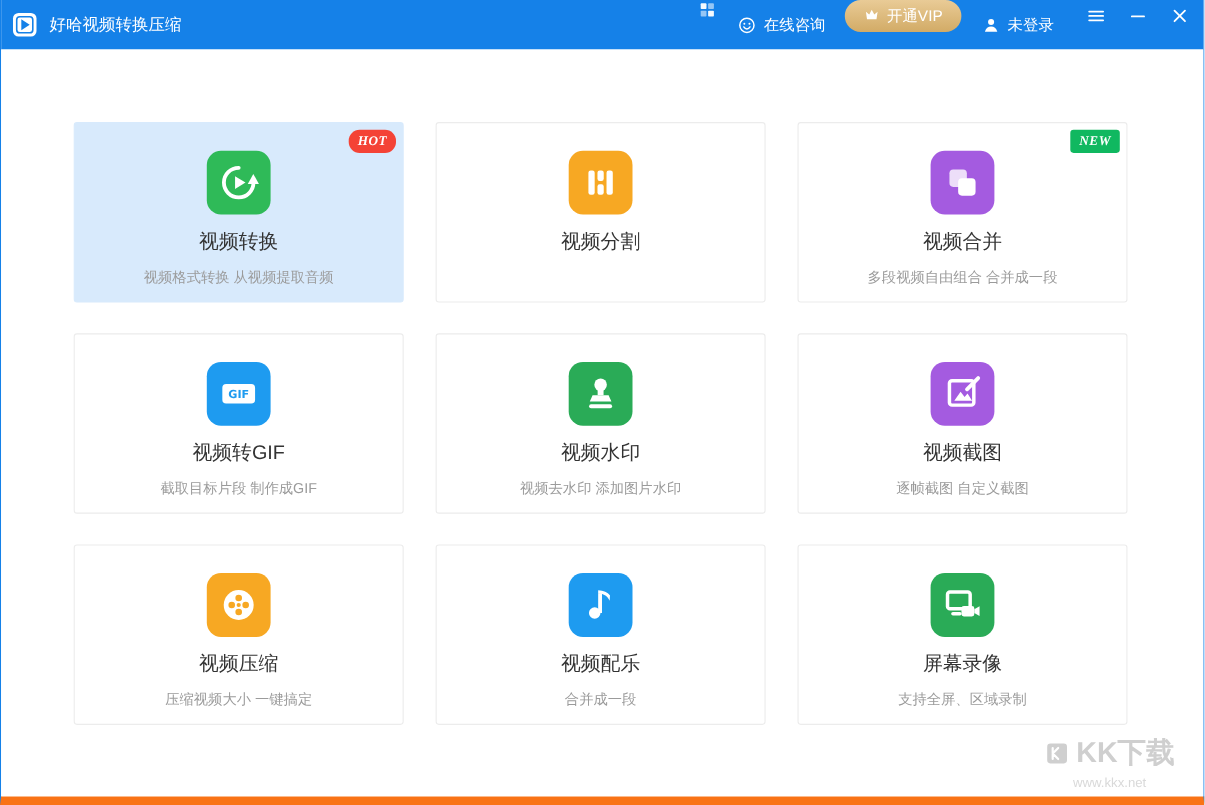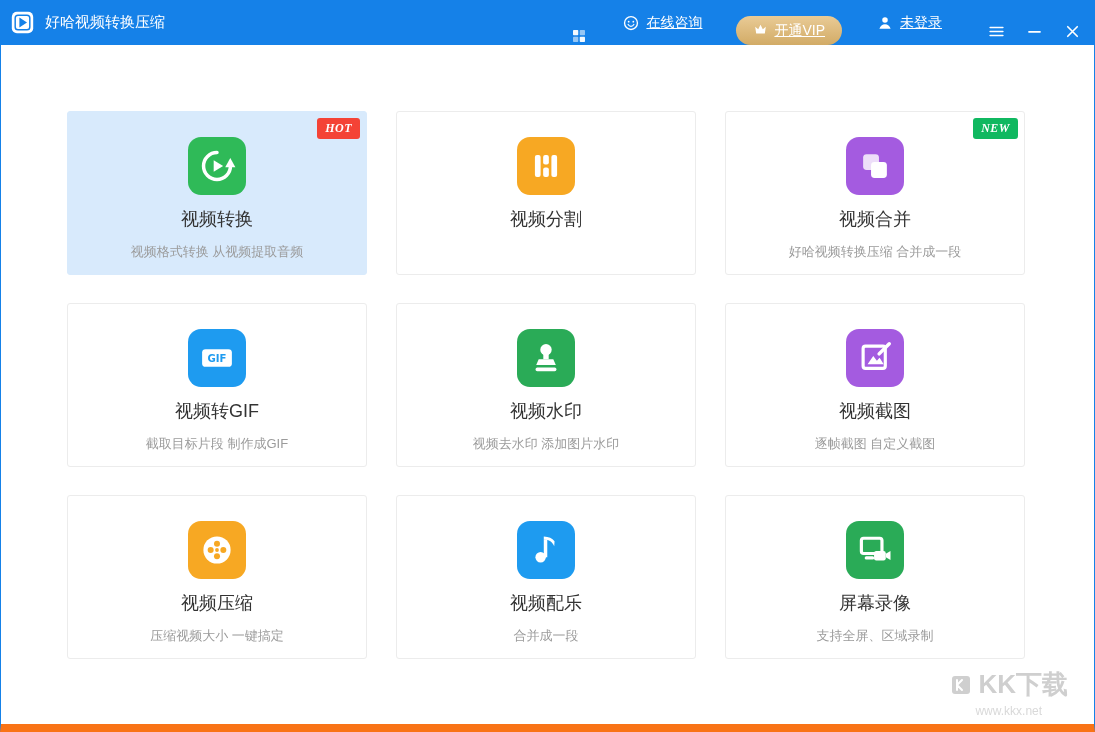--- a/index.html
+++ b/index.html
@@ -16,21 +16,21 @@
   .titlebar{
     height:45px; flex-shrink:0; background:#1581e8;
     display:flex; align-items:center; justify-content:space-between;
     padding:0 8px 0 8px; color:#fff;
   }
   .tb-left{ display:flex; align-items:center; gap:9px; }
   .app-icon{ width:27px; height:27px; display:flex; }
   .app-icon svg{ width:27px; height:27px; }
   .app-title{ font-size:15px; color:#fff; }
 
-  .tb-right{ display:flex; align-items:flex-end; gap:34px; font-size:14px;text-decoration:underline; }
+  .tb-right{ display:flex; align-items:flex-start; gap:18px; font-size:14px; }
   .tb-item{ display:flex; align-items:center; gap:6px; cursor:pointer; height:45px; }
   .tb-icon16{ width:18px; height:18px; display:flex; }
   .tb-icon16 svg{ width:18px; height:18px; }
 
   .vip-btn{
     height:29px; padding:0 17px; border-radius:15px; cursor:pointer;
     background:linear-gradient(180deg,#e9cb96,#d2ab66);
     display:flex; align-items:center; gap:6px; color:#fff; font-size:14px;
   }
   .vip-btn svg{ width:15px; height:15px; }
@@ -143,21 +143,21 @@
               <path d="M6 6l12 12M18 6L6 18" stroke="#fff" stroke-width="2.1" stroke-linecap="round"></path>
             </svg>
         </span>
       </div>
     </div>
   </header>
 
   <main class="content">
     <div class="grid" id="card-grid">
   <div class="card highlight">
-    <span class="badge" style="background: rgb(244, 67, 54);">HOT</span>
+    <span class="badge" style="background: rgb(244, 67, 54); border-radius: 10px;">HOT</span>
     <div class="card-icon" style="background: rgb(47, 186, 88); color: rgb(47, 186, 88);">
             <svg viewBox="0 0 24 24">
               <path d="M12 3.5a8.5 8.5 0 1 0 8.5 8.5" fill="none" stroke="#fff" stroke-width="2.2" stroke-linecap="round"></path>
               <path d="M17.2 12.8h6.4L20.4 7z" fill="#fff"></path>
               <path d="M9.9 8.3l6 3.7-6 3.7z" fill="#fff"></path>
             </svg>
           </div>
     <div class="card-title">视频转换</div>
     <div class="card-sub">视频格式转换 从视频提取音频</div>
   </div>
@@ -177,21 +177,21 @@
 
   <div class="card">
     <span class="badge" style="background: rgb(16, 184, 96);">NEW</span>
     <div class="card-icon" style="background: rgb(164, 91, 224); color: rgb(164, 91, 224);">
             <svg viewBox="0 0 24 24" fill="#fff">
               <rect x="4.5" y="4.5" width="10" height="10" rx="2.2" opacity=".8"></rect>
               <rect x="9.5" y="9.5" width="10" height="10" rx="2.2"></rect>
             </svg>
           </div>
     <div class="card-title">视频合并</div>
-    <div class="card-sub">好哈视频转换压缩 合并成一段</div>
+    <div class="card-sub">多段视频自由组合 合并成一段</div>
   </div>
 
   <div class="card">
 
     <div class="card-icon" style="background: rgb(30, 155, 240); color: rgb(30, 155, 240);">
             <svg viewBox="0 0 24 24">
               <rect x="2.6" y="6.4" width="18.8" height="11.2" rx="2.2" fill="#fff"></rect>
               <text x="12" y="14.6" text-anchor="middle" font-size="6.4" font-weight="bold" font-family="DejaVu Sans, sans-serif" fill="currentColor">GIF</text>
             </svg>
           </div>

